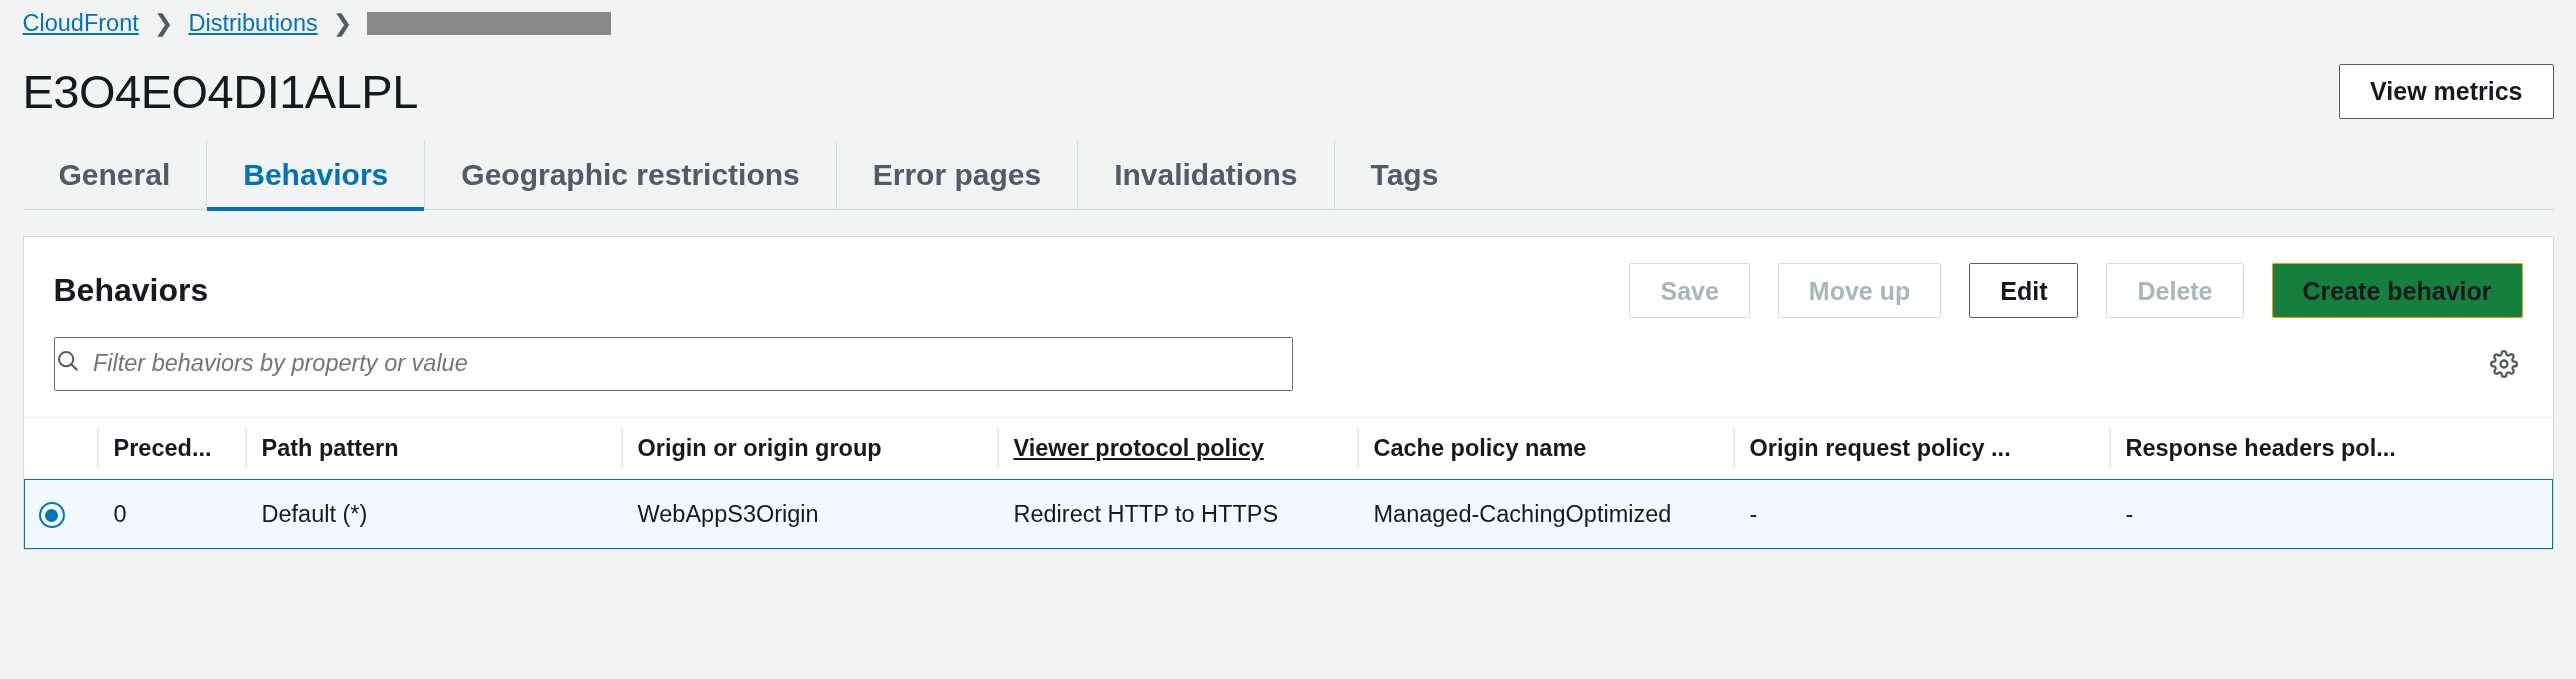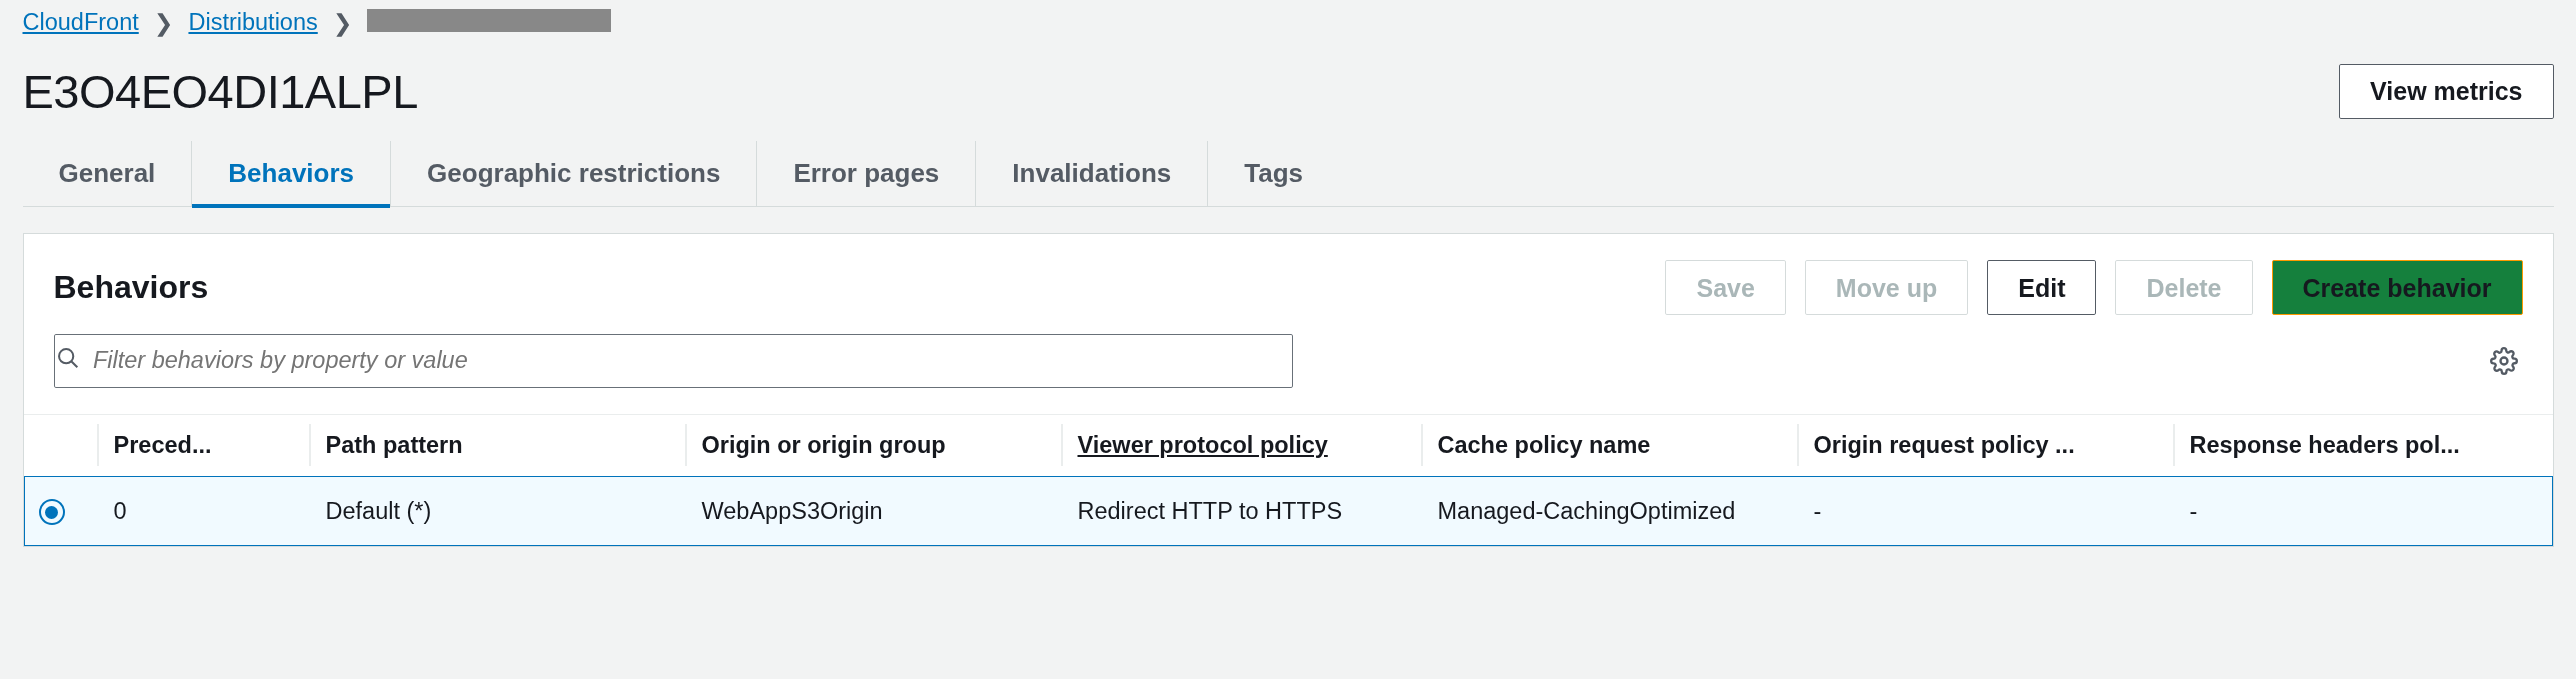--- a/index.html
+++ b/index.html
@@ -8,21 +8,21 @@
       background: #f2f3f3;
       color: #16191f;
       font-size: 23.5px;
       width: 2576px;
     }
     .page { padding: 0 22.5px 22.5px 22.5px; }
 
     
     .breadcrumb {
       display: flex;
-      align-items: flex-start;
+      align-items: center;
       gap: 15px;
       padding: 9.4px 0 17px 0;
       font-size: 23.5px;
     }
     .breadcrumb a { color: #0073bb; text-decoration: underline; cursor: pointer; }
     .breadcrumb .chevron { color: #545b64; }
     .redacted {
       display: inline-block;
       width: 244px; height: 22.5px;
       background: #888;
@@ -65,21 +65,21 @@
       color: #16191f;
     }
 
     
     .tabs {
       display: flex;
       border-bottom: 1.9px solid #d5dbdb;
     }
     .tab {
       padding: 17px 36px;
-      font-size: 26px;
+      font-size: 30px;
       font-weight: 700;
       color: #545b64;
       cursor: pointer;
       border-right: 1.9px solid #d5dbdb;
       position: relative;
     }
     .tab:last-child { border-right: none; }
     .tab.active {
       color: #0073bb;
     }
@@ -101,21 +101,21 @@
     .panel-header {
       display: flex;
       justify-content: space-between;
       align-items: center;
       padding: 0 30px 19px 30px;
     }
     .panel-title {
       font-size: 32px;
       font-weight: 700;
     }
-    .panel-actions { display: flex; gap: 19px; }
+    .panel-actions { display: flex; gap: 28px; }
 
     .panel-toolbar {
       display: flex;
       justify-content: space-between;
       align-items: center;
       padding: 0 30px 26px 30px;
     }
     .filter-wrap {
       display: flex;
       align-items: center;
@@ -188,21 +188,21 @@
       display: inline-flex;
       align-items: center;
       justify-content: center;
     }
     .radio .dot {
       width: 13px; height: 13px;
       background: #0073bb;
       border-radius: 50%;
     }
     th.col-radio, td.col-radio { width: 75px; padding-left: 30px; }
-    th.col-prec { width: 212px; }
+    th.col-prec { width: 148px; }
     th.col-path { width: 376px; }
     th.col-origin { width: 376px; }
     th.col-viewer { width: 360px; text-decoration: underline; }
     th.col-cache { width: 376px; }
     th.col-oreq { width: 376px; }
     th.col-resp { }
   </style>
 </head>
 <body>
 

